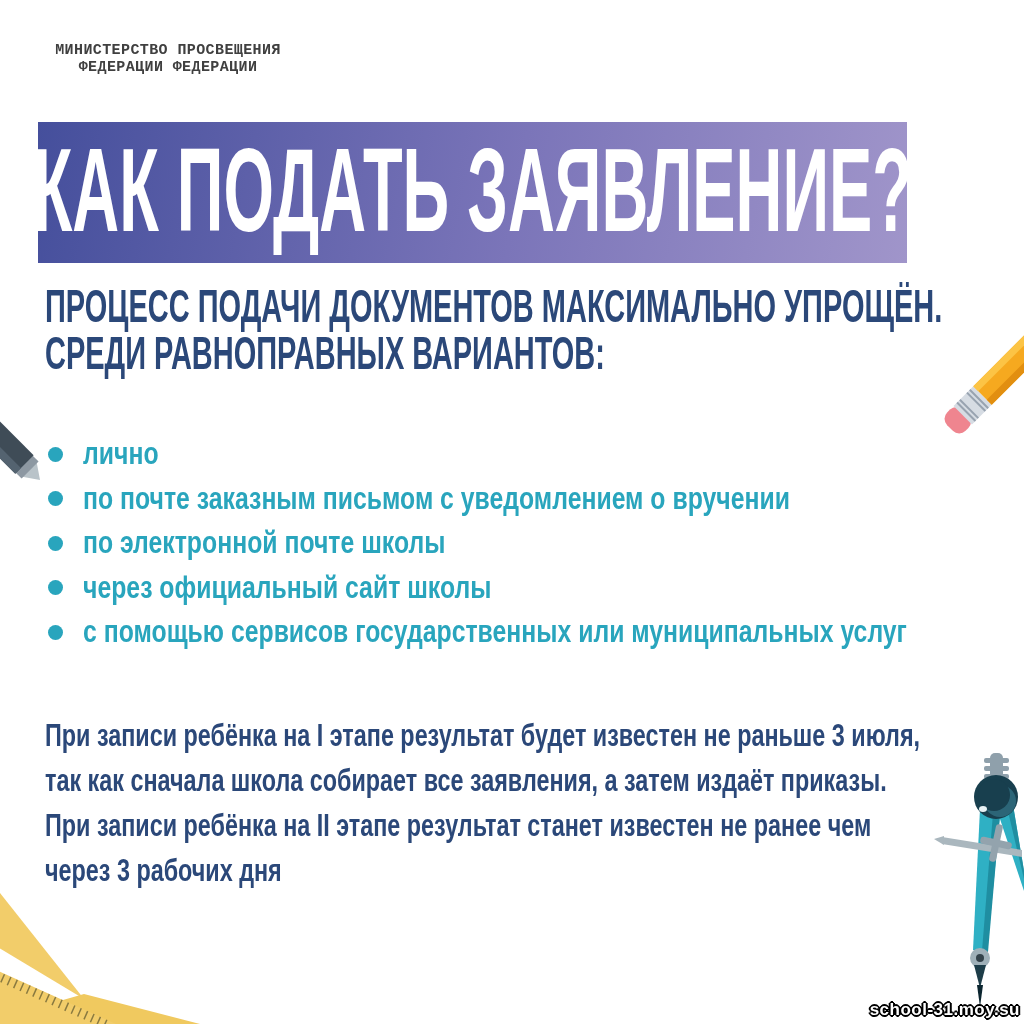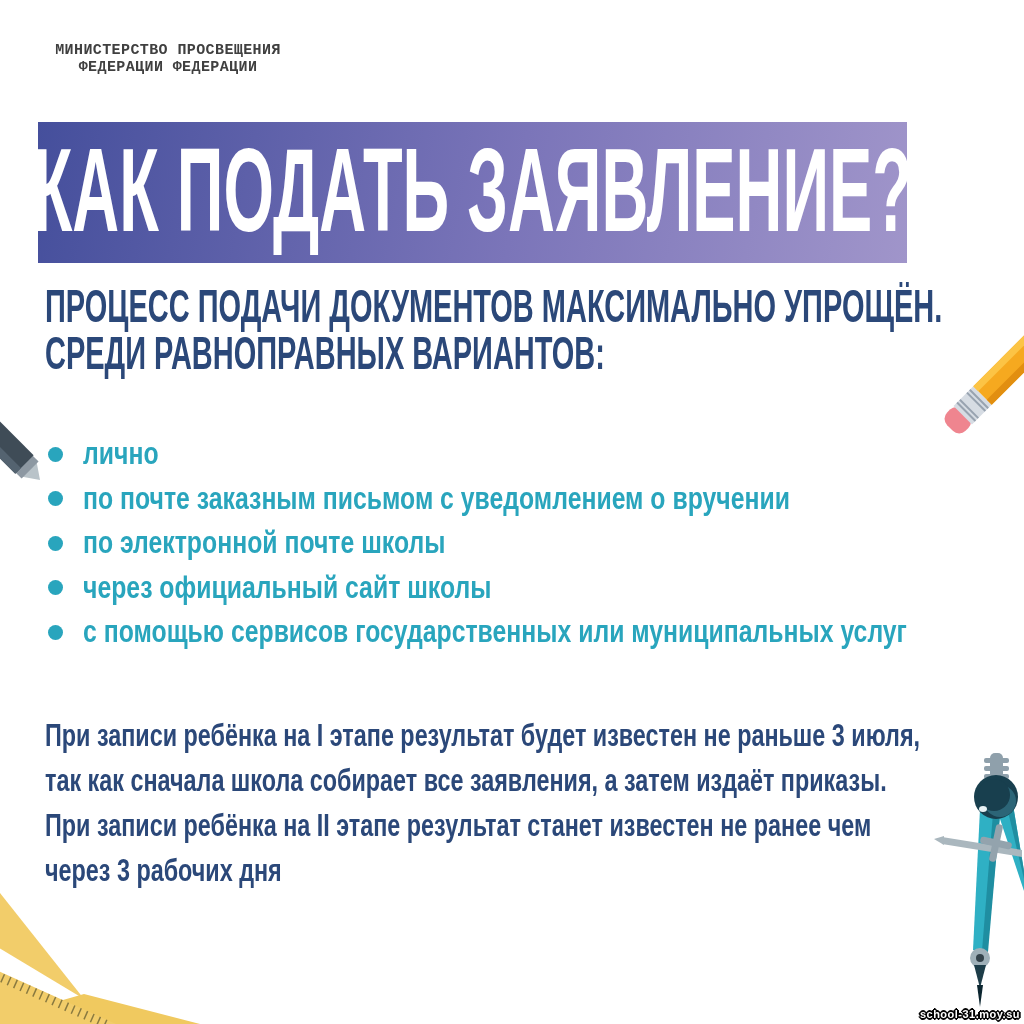--- a/index.html
+++ b/index.html
@@ -32,21 +32,21 @@
   .opt-text {
     white-space:nowrap; color:#29a5bd; font-weight:bold; font-size:31px;
     transform:scaleX(0.8); transform-origin:0 50%;
   }
   .note {
     position:absolute; left:45px; top:713px; color:#2b4879; font-weight:bold;
     font-size:32px; line-height:45px;
   }
   .note .line { white-space:nowrap; transform:scaleX(0.73); transform-origin:0 50%; }
   .watermark {
-    position:absolute; right:4px; bottom:4px; font-size:11px; font-weight:bold;
+    position:absolute; right:4px; bottom:4px; font-size:17px; font-weight:bold;
     color:#fff; letter-spacing:0.5px;
     text-shadow:-2px 0 #000,2px 0 #000,0 -2px #000,0 2px #000,
                 -1px -1px #000,1px -1px #000,-1px 1px #000,1px 1px #000;
   }
   .deco { position:absolute; }
   .deco-pencil-tr { left:894px; top:316px; }
   .deco-pen-left  { left:0; top:398px; }
   .deco-ruler     { left:0; top:860px; }
   .deco-compass   { left:930px; top:745px; }
 </style>

